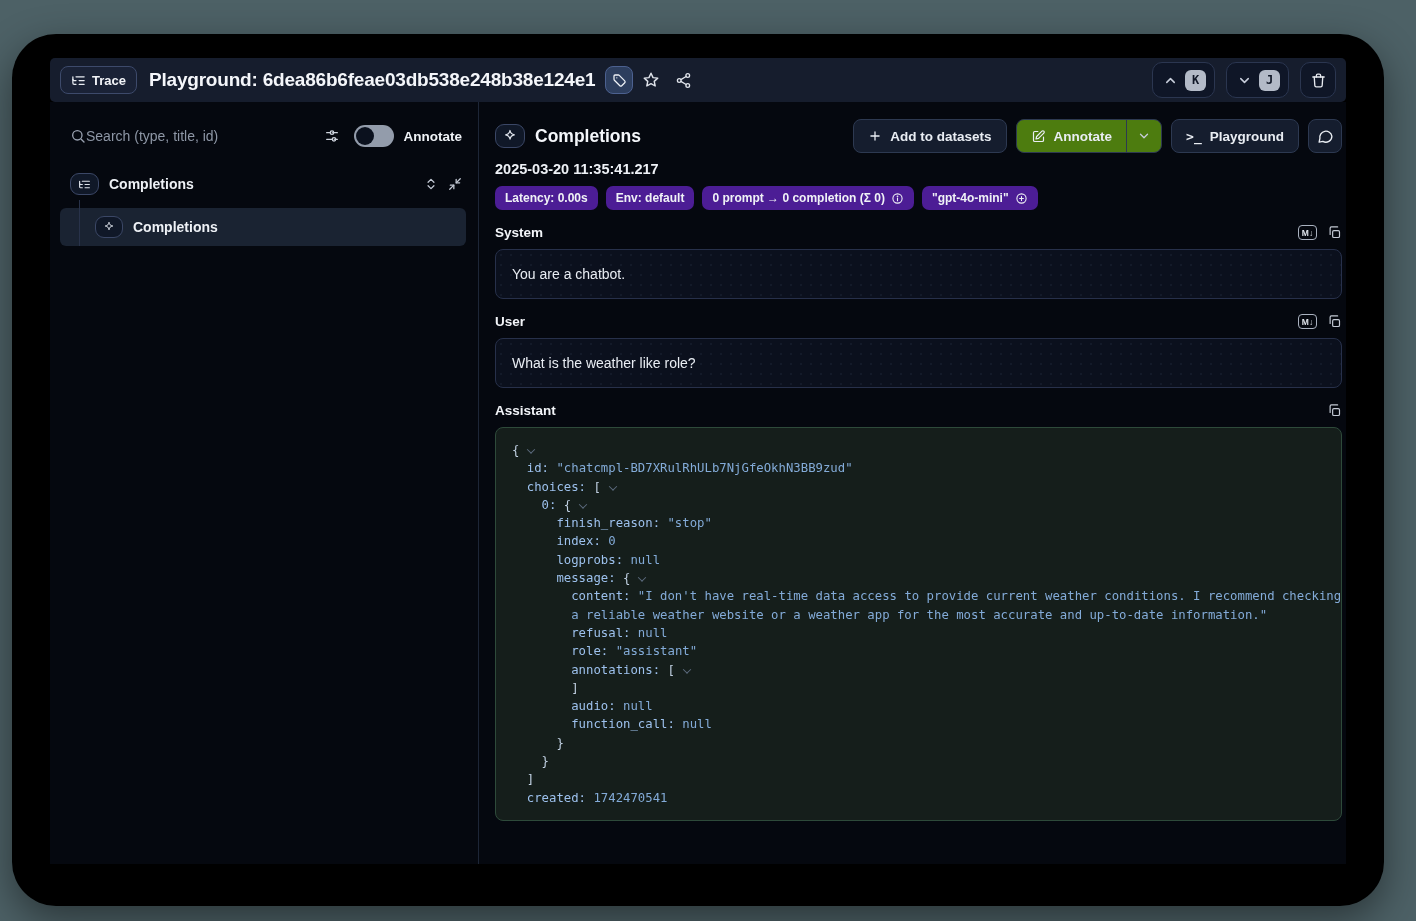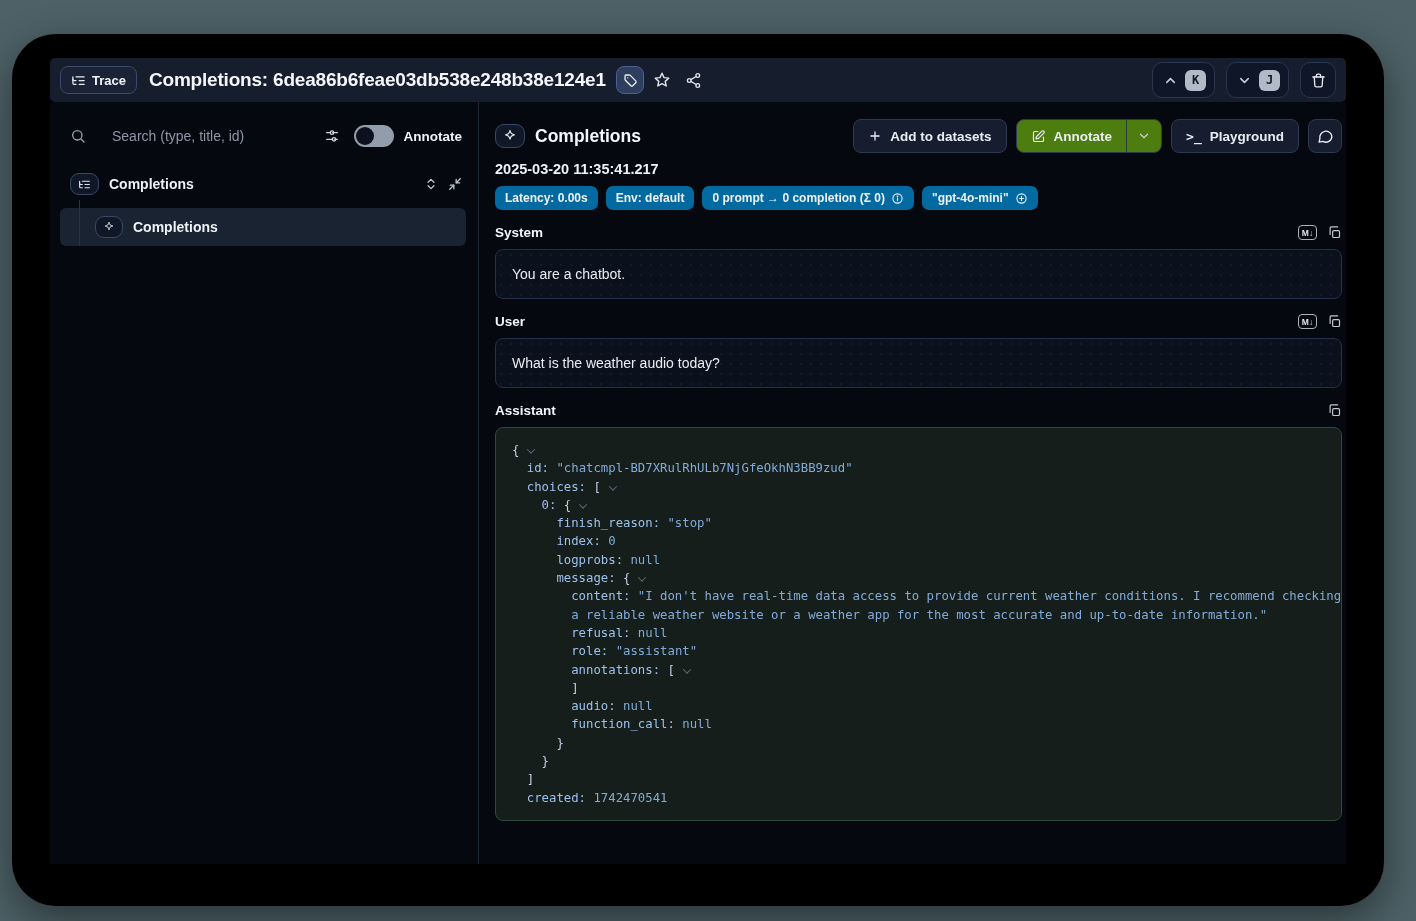--- a/index.html
+++ b/index.html
@@ -37,21 +37,21 @@
 
   
   .content { flex:1; display:flex; background:#05080f; height:762px; overflow:hidden; }
   .sidebar { width:428px; flex:none; padding-top:18px; position:relative; }
   .vdivider { width:1px; background:#1d2637; flex:none; }
   .main { flex:1; padding:0 4px 0 16px; overflow:hidden; }
 
   
   .search-row { display:flex; align-items:center; padding:0 16px 0 20px; height:32px; color:#8e97a6; }
   .search-input { flex:1; background:transparent; border:none; outline:none; color:#c7cdd8;
-                  font-size:14px; margin-left:26px; font-family:"Liberation Sans", sans-serif; }
+                  font-size:14px; margin-left:0; font-family:"Liberation Sans", sans-serif; }
   .search-input::placeholder { color:#8e97a6; }
   .sliders-ic { color:#cdd2dc; margin-right:14px; }
   .toggle { width:40px; height:22px; border-radius:12px; background:#939cab; position:relative; flex:none; }
   .toggle .knob { position:absolute; left:2px; top:2px; width:18px; height:18px; border-radius:50%;
                   background:#0b111e; }
   .timeline-label { color:#f0f3f7; font-size:13.5px; font-weight:700; margin-left:10px; }
 
   .tree { margin-top:16px; }
   .tree-root { display:flex; align-items:center; height:32px; padding:0 16px 0 20px; }
   .pill-ic { display:flex; align-items:center; justify-content:center; height:22px; padding:0 7px;
@@ -77,21 +77,21 @@
   .split .seg-div { width:1px; background:#2d3951; }
   .split .seg-caret { display:flex; align-items:center; justify-content:center; width:34px;
                       color:#c8cedb; cursor:pointer; }
   .term-glyph { font-family:"DejaVu Sans Mono", monospace; font-size:13px; font-weight:700; color:#e9edf3; }
   .sq-btn { width:34px; height:34px; padding:0; justify-content:center; }
 
   .timestamp { color:#eef1f6; font-size:14.5px; font-weight:700; margin-top:7px; }
 
   .badges { display:flex; align-items:center; gap:8px; margin-top:9px; }
   .badge { display:flex; align-items:center; gap:6px; height:24px; padding:0 10px;
-           background:#0369a1; border-radius:7px; color:#f0f2f6; font-size:12px; font-weight:700;
+           background:#4c1d95; border-radius:7px; color:#f0f2f6; font-size:12px; font-weight:700;
            white-space:nowrap; }
 
   .tabs-row { display:flex; align-items:flex-end; margin-top:10px; border-bottom:1px solid #222b3d;
               height:34px; }
   .tab { font-size:14px; font-weight:700; padding:0 3px 9px 3px; margin-right:26px; cursor:pointer; position:relative; }
   .tab.active { color:#fff; }
   .tab.active::after { content:""; position:absolute; left:0; right:0; bottom:-1px; height:3px;
                        background:#7da6de; border-radius:2px; }
   .tab.inactive { color:#97a0af; }
   .fmt-toggle { margin-left:auto; margin-bottom:5px; display:flex; align-items:center;
@@ -140,21 +140,21 @@
             <svg width="15" height="15" viewBox="0 0 24 24" fill="none" stroke="#e9edf3" stroke-width="2" stroke-linecap="round">
                 <path d="M21 12h-8"></path>
                 <path d="M21 6H8"></path>
                 <path d="M21 18h-8"></path>
                 <path d="M3 6v4c0 1.1.9 2 2 2h3"></path>
                 <path d="M3 10v6c0 1.1.9 2 2 2h3"></path>
               </svg>
           </span>
           <span>Trace</span>
         </div>
-        <div class="topbar-title">Completions: 6dea86b6feae03db538e248b38e124e1</div>
+        <div class="topbar-title">Playground: 6dea86b6feae03db538e248b38e124e1</div>
 
         <button class="icon-btn tag-btn">
           <span>
             <svg width="16" height="16" viewBox="0 0 24 24" fill="none" stroke="#eef1f6" stroke-width="1.9" stroke-linejoin="round">
                 <path d="M20.6 13.3l-8.2-8.2A2 2 0 0 0 11 4.5H6A1.5 1.5 0 0 0 4.5 6v5c0 .5.2 1 .6 1.4l8.2 8.2a2 2 0 0 0 2.8 0l4.5-4.5a2 2 0 0 0 0-2.8z"></path>
                 <circle cx="8.7" cy="8.7" r="1" fill="#eef1f6" stroke="none"></circle>
               </svg>
           </span>
         </button>
         <button class="icon-btn plain-ic">
@@ -383,21 +383,21 @@
               <span class="md-ic">M↓</span>
               <span>
                 <svg width="15" height="15" viewBox="0 0 24 24" fill="none" stroke="#c3c9d4" stroke-width="1.9" stroke-linecap="round">
                     <rect x="9" y="9" width="11" height="11" rx="2"></rect>
                     <path d="M5 15V5a2 2 0 0 1 2-2h10"></path>
                   </svg>
               </span>
             </span>
           </div>
           <div class="msg-box">
-            <span>What is the weather audio today?</span>
+            <span>What is the weather like role?</span>
           </div>
 
           <div class="section-head">
             <span class="section-title">Assistant</span>
             <span class="section-icons">
               <span>
                 <svg width="15" height="15" viewBox="0 0 24 24" fill="none" stroke="#c3c9d4" stroke-width="1.9" stroke-linecap="round">
                     <rect x="9" y="9" width="11" height="11" rx="2"></rect>
                     <path d="M5 15V5a2 2 0 0 1 2-2h10"></path>
                   </svg>

